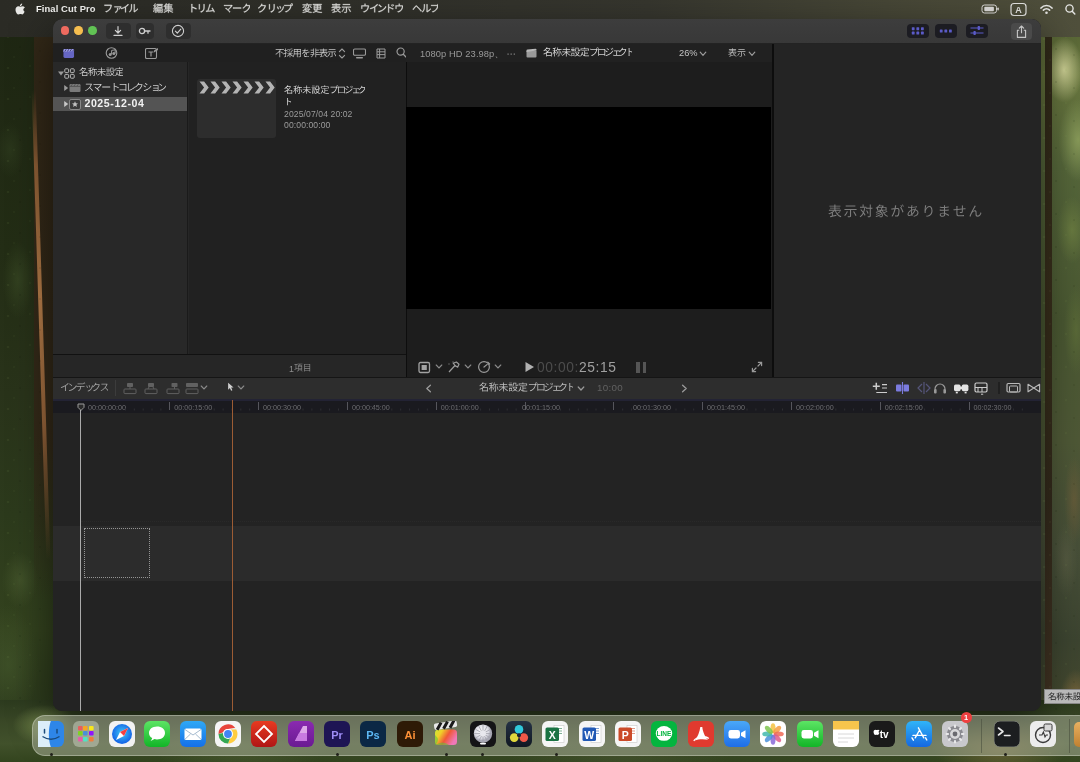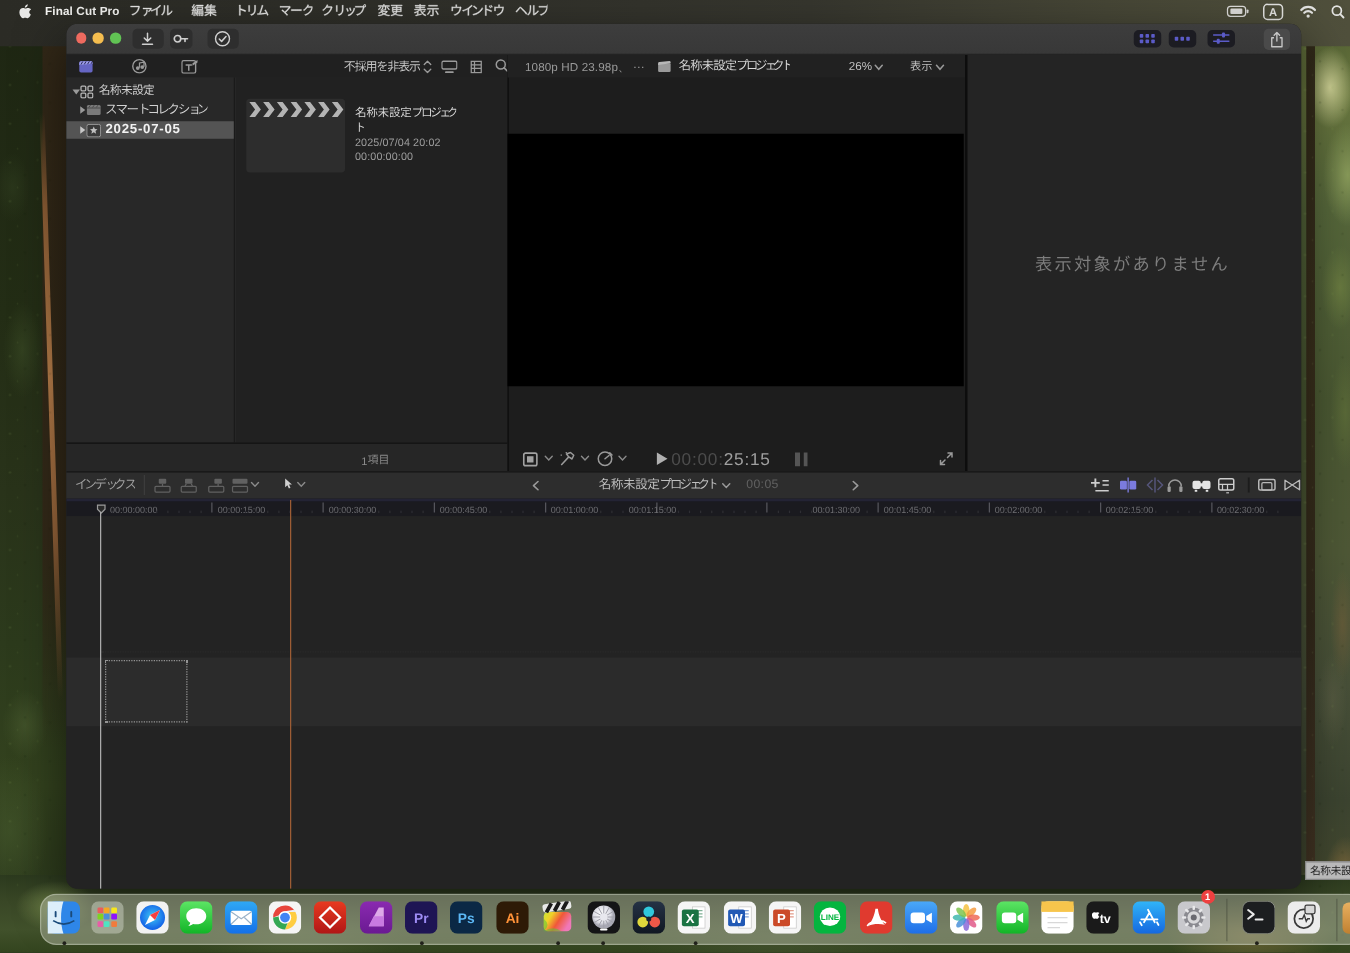--- a/index.html
+++ b/index.html
@@ -285,21 +285,21 @@
         </svg>
       </div>
       <div style="position:absolute;left:0;top:77.8px;width:134px;height:14.6px;background:#545454;"></div>
       <svg width="8" height="8" viewBox="0 0 8 8" style="position:absolute;left:9px;top:81px">
         <path d="M2.2 1 L6.2 4 L2.2 7 Z" fill="#c8c8c8"></path>
       </svg>
       <svg width="12" height="11" viewBox="0 0 12 11" style="position:absolute;left:16px;top:79.5px">
         <rect x="0.5" y="0.5" width="11" height="10" rx="1.6" fill="#3a3a3a" stroke="#9a9a9a" stroke-width="0.8"></rect>
         <path d="M6 2.2 L6.9 4.2 L9 4.4 L7.4 5.8 L7.9 7.9 L6 6.8 L4.1 7.9 L4.6 5.8 L3 4.4 L5.1 4.2 Z" fill="#c0c0c0"></path>
       </svg>
-      <div style="position:absolute;left:31.4px;top:78.2px;font:bold 10.6px 'Liberation Sans',sans-serif;color:#f2f2f2;letter-spacing:.6px">2025-07-05</div>
+      <div style="position:absolute;left:31.4px;top:78.2px;font:bold 10.6px 'Liberation Sans',sans-serif;color:#f2f2f2;letter-spacing:.6px">2025-12-04</div>
       <div style="position:absolute;left:136px;top:43px;width:217px;height:292px;background:#212121;"></div>
       <div style="position:absolute;left:144px;top:60px;width:79px;height:59px;background:#2d2d2d;border-radius:3px;">
         <svg width="79" height="15" viewBox="0 0 79 15" style="position:absolute;left:0;top:1px">
           <path d="M2.5 1.5 L7.1 1.5 L11.7 7.5 L7.1 13.5 L2.5 13.5 L7.1 7.5 Z" fill="#b4b4b4"></path>
           <path d="M13.5 1.5 L18.1 1.5 L22.7 7.5 L18.1 13.5 L13.5 13.5 L18.1 7.5 Z" fill="#b4b4b4"></path>
           <path d="M24.5 1.5 L29.1 1.5 L33.7 7.5 L29.1 13.5 L24.5 13.5 L29.1 7.5 Z" fill="#b4b4b4"></path>
           <path d="M35.5 1.5 L40.1 1.5 L44.7 7.5 L40.1 13.5 L35.5 13.5 L40.1 7.5 Z" fill="#b4b4b4"></path>
           <path d="M46.5 1.5 L51.1 1.5 L55.7 7.5 L51.1 13.5 L46.5 13.5 L51.1 7.5 Z" fill="#b4b4b4"></path>
           <path d="M57.5 1.5 L62.1 1.5 L66.7 7.5 L62.1 13.5 L57.5 13.5 L62.1 7.5 Z" fill="#b4b4b4"></path>
           <path d="M68.5 1.5 L73.1 1.5 L77.7 7.5 L73.1 13.5 L68.5 13.5 L73.1 7.5 Z" fill="#b4b4b4"></path>
@@ -471,21 +471,21 @@
         <use href="#j30ED" transform="translate(56.9,8.80) scale(0.01000,-0.01000)" fill="#c0c0c0"></use>
         <use href="#j30B8" transform="translate(64.6,8.80) scale(0.01000,-0.01000)" fill="#c0c0c0"></use>
         <use href="#j30A7" transform="translate(72.6,8.80) scale(0.01000,-0.01000)" fill="#c0c0c0"></use>
         <use href="#j30AF" transform="translate(79.0,8.80) scale(0.01000,-0.01000)" fill="#c0c0c0"></use>
         <use href="#j30C8" transform="translate(87.0,8.80) scale(0.01000,-0.01000)" fill="#c0c0c0"></use>
       </svg>
     </div>
     <svg width="8" height="6" viewBox="0 0 8 6" style="position:absolute;left:524px;top:366.5px">
       <path d="M1.2 1 L4 4 L6.8 1" stroke="#9a9a9a" stroke-width="1.2" fill="none" stroke-linecap="round"></path>
     </svg>
-    <div style="position:absolute;left:544px;top:363px;font:9.8px 'Liberation Sans',sans-serif;color:#616161;letter-spacing:.3px">00:05</div>
+    <div style="position:absolute;left:544px;top:363px;font:9.8px 'Liberation Sans',sans-serif;color:#616161;letter-spacing:.3px">10:00</div>
     <svg width="7" height="9" viewBox="0 0 7 9" style="position:absolute;left:628px;top:364.5px">
       <path d="M1.6 1.2 L5.2 4.5 L1.6 7.8" stroke="#9a9a9a" stroke-width="1.3" fill="none" stroke-linecap="round" stroke-linejoin="round"></path>
     </svg>
     <svg width="170" height="14" viewBox="0 0 170 14" style="position:absolute;left:818px;top:361.5px">
       <path d="M5.3 1.8 V8.8 M1.8 5.3 H8.8" stroke="#cdcdcd" stroke-width="1.5"></path>
       <path d="M11 3.6 H16 M11 7 H16 M5.3 11.5 H16" stroke="#cdcdcd" stroke-width="1.2"></path>
       <g fill="#7b7bde">
         <rect x="25" y="3.5" width="5.5" height="7" rx="1"></rect>
         <rect x="32.5" y="3.5" width="5.5" height="7" rx="1"></rect>
       </g>
@@ -514,23 +514,23 @@
     <div style="position:absolute;left:35px;top:384px;font:7.2px 'Liberation Sans',sans-serif;color:#6e6e72;letter-spacing:0px">00:00:00:00</div>
     <div style="position:absolute;left:116.3px;top:383px;width:1px;height:8px;background:#55555c;"></div>
     <div style="position:absolute;left:121.3px;top:384px;font:7.2px 'Liberation Sans',sans-serif;color:#6e6e72;letter-spacing:0px">00:00:15:00</div>
     <div style="position:absolute;left:205.1px;top:383px;width:1px;height:8px;background:#55555c;"></div>
     <div style="position:absolute;left:210.1px;top:384px;font:7.2px 'Liberation Sans',sans-serif;color:#6e6e72;letter-spacing:0px">00:00:30:00</div>
     <div style="position:absolute;left:293.9px;top:383px;width:1px;height:8px;background:#55555c;"></div>
     <div style="position:absolute;left:298.9px;top:384px;font:7.2px 'Liberation Sans',sans-serif;color:#6e6e72;letter-spacing:0px">00:00:45:00</div>
     <div style="position:absolute;left:382.7px;top:383px;width:1px;height:8px;background:#55555c;"></div>
     <div style="position:absolute;left:387.7px;top:384px;font:7.2px 'Liberation Sans',sans-serif;color:#6e6e72;letter-spacing:0px">00:01:00:00</div>
     <div style="position:absolute;left:471.5px;top:383px;width:1px;height:8px;background:#55555c;"></div>
-    <div style="position:absolute;left:450px;top:384px;font:7.2px 'Liberation Sans',sans-serif;color:#6e6e72;letter-spacing:0px">00:01:15:00</div>
+    <div style="position:absolute;left:469px;top:384px;font:7.2px 'Liberation Sans',sans-serif;color:#6e6e72;letter-spacing:0px">00:01:15:00</div>
     <div style="position:absolute;left:560.3px;top:383px;width:1px;height:8px;background:#55555c;"></div>
-    <div style="position:absolute;left:597px;top:384px;font:7.2px 'Liberation Sans',sans-serif;color:#6e6e72;letter-spacing:0px">00:01:30:00</div>
+    <div style="position:absolute;left:580px;top:384px;font:7.2px 'Liberation Sans',sans-serif;color:#6e6e72;letter-spacing:0px">00:01:30:00</div>
     <div style="position:absolute;left:649.1px;top:383px;width:1px;height:8px;background:#55555c;"></div>
     <div style="position:absolute;left:654.1px;top:384px;font:7.2px 'Liberation Sans',sans-serif;color:#6e6e72;letter-spacing:0px">00:01:45:00</div>
     <div style="position:absolute;left:737.9px;top:383px;width:1px;height:8px;background:#55555c;"></div>
     <div style="position:absolute;left:742.9px;top:384px;font:7.2px 'Liberation Sans',sans-serif;color:#6e6e72;letter-spacing:0px">00:02:00:00</div>
     <div style="position:absolute;left:826.7px;top:383px;width:1px;height:8px;background:#55555c;"></div>
     <div style="position:absolute;left:831.7px;top:384px;font:7.2px 'Liberation Sans',sans-serif;color:#6e6e72;letter-spacing:0px">00:02:15:00</div>
     <div style="position:absolute;left:915.5px;top:383px;width:1px;height:8px;background:#55555c;"></div>
     <div style="position:absolute;left:920.5px;top:384px;font:7.2px 'Liberation Sans',sans-serif;color:#6e6e72;letter-spacing:0px">00:02:30:00</div>
     <svg width="988" height="14" viewBox="0 0 988 14" style="position:absolute;left:0;top:380px">
       <rect x="36.4" y="9.5" width="1" height="2" fill="#2e2e33"></rect>

